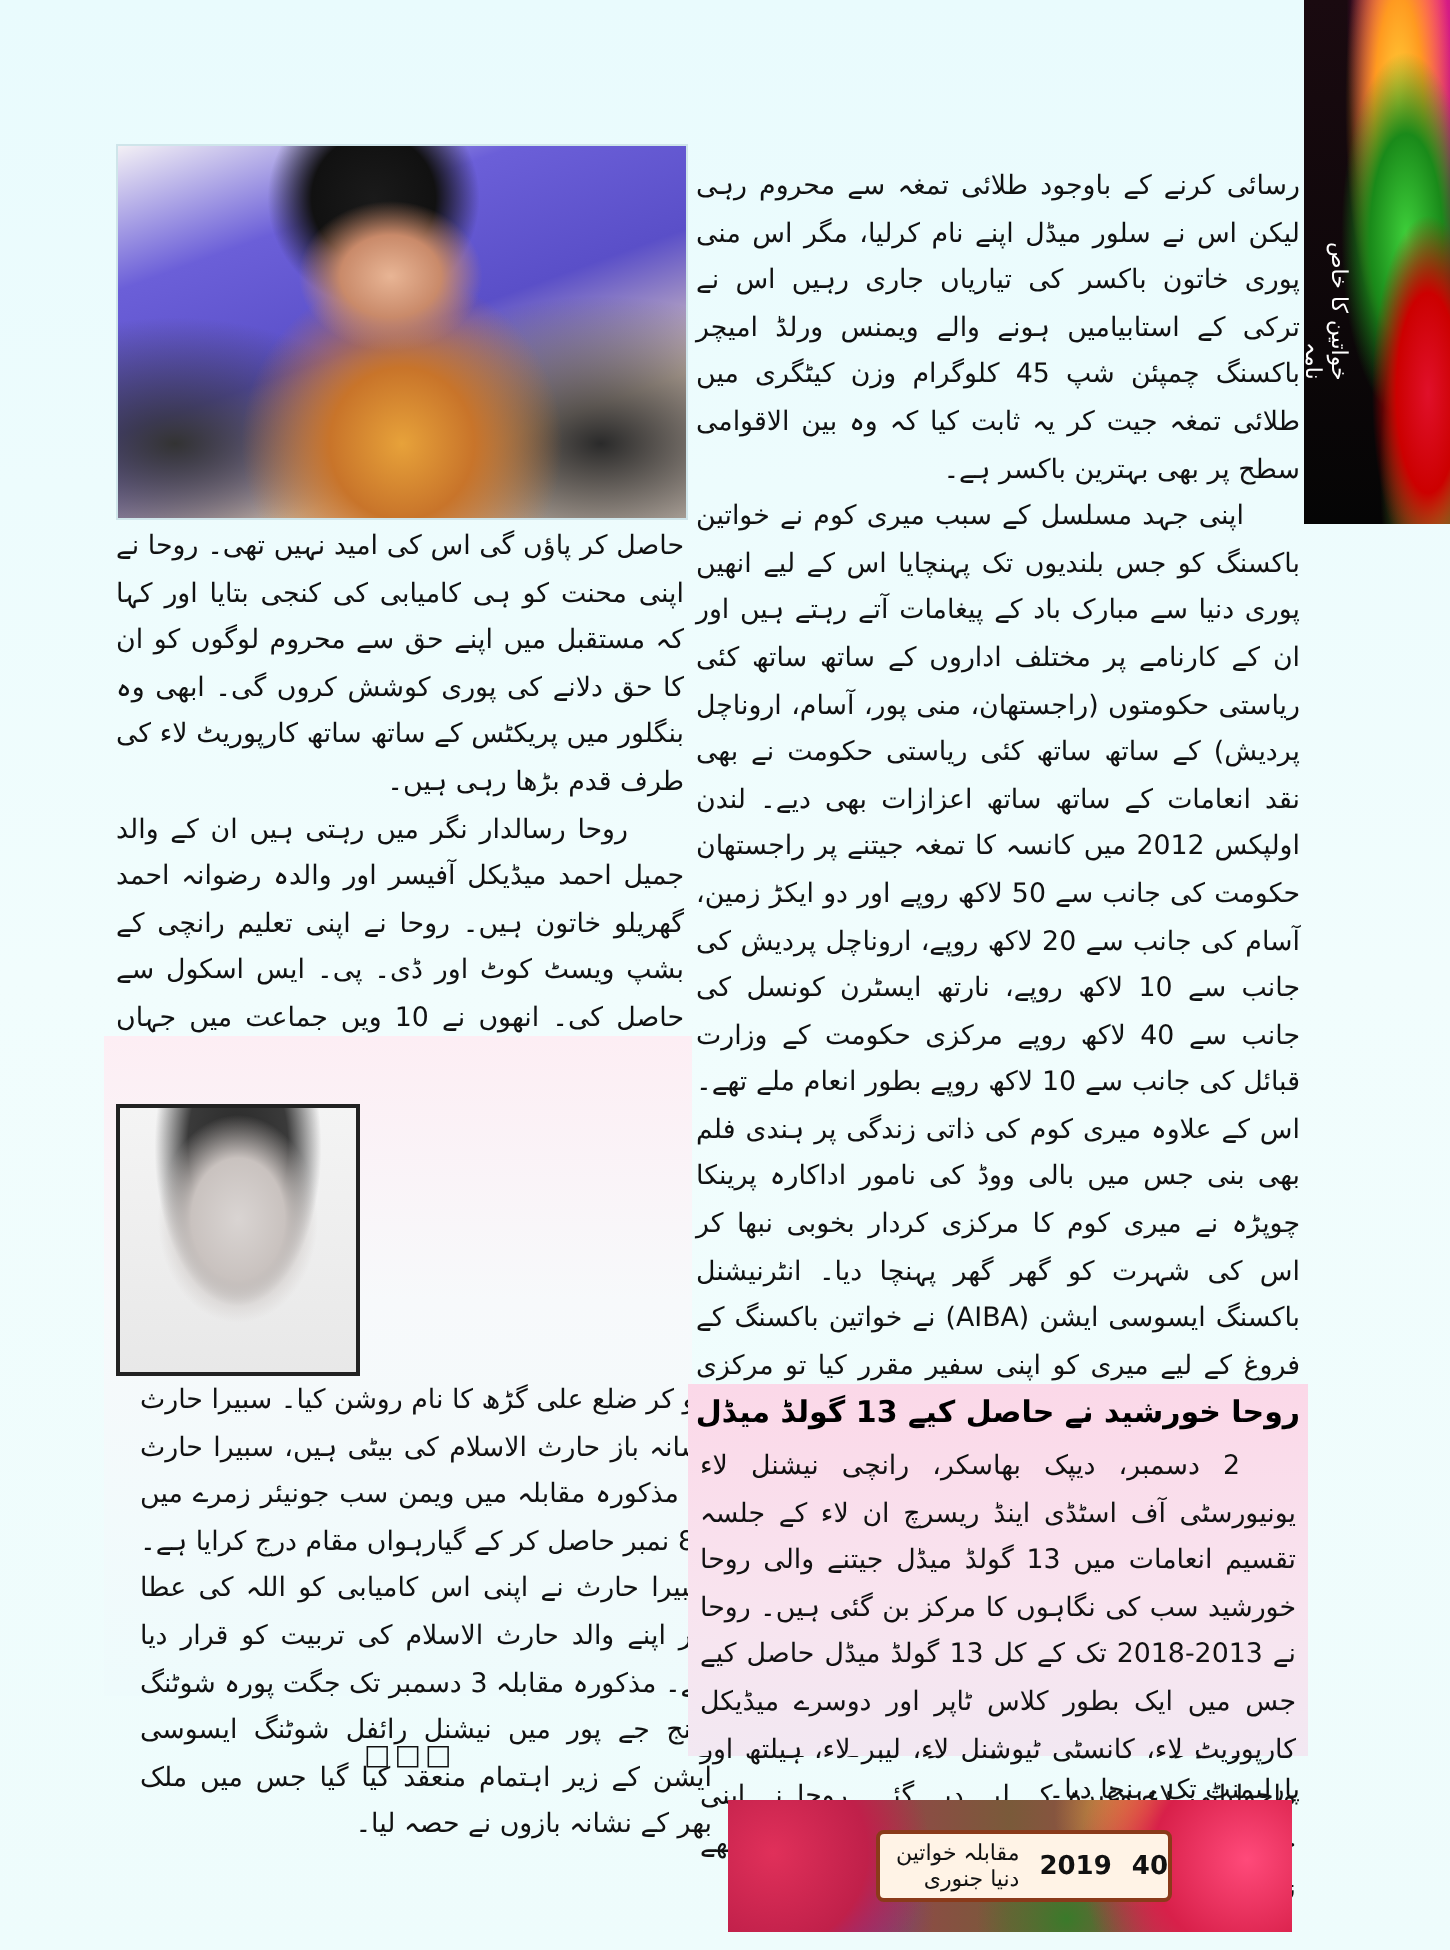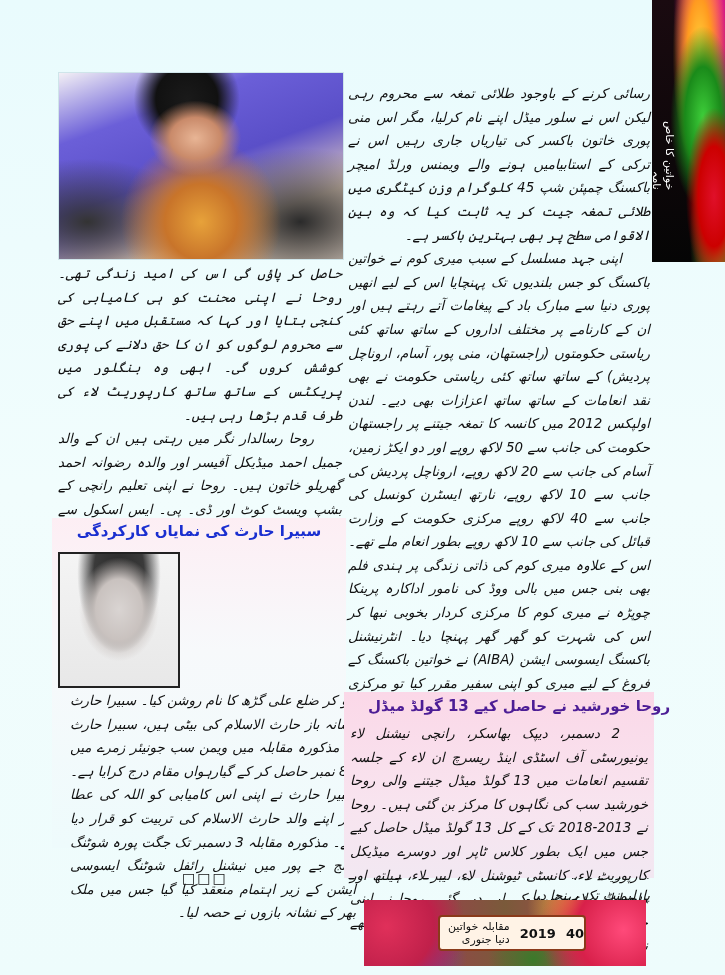--- a/index.html
+++ b/index.html
@@ -21,21 +21,21 @@
       radial-gradient(ellipse at 65% 20%, #ffd43a 0%, #ff9a20 18%, rgba(0,0,0,0) 40%),
       radial-gradient(ellipse at 80% 5%, #ff2a9a 0%, #c0147a 25%, rgba(0,0,0,0) 45%),
       linear-gradient(180deg, #1a0a10 0%, #050505 100%);
   }
   .side-strip .side-title {
     position: absolute; left: 4px; top: 110px; width: 20px; height: 80px;
     writing-mode: vertical-rl; color: #fff; font-size: 11px; direction: rtl;
     font-family: "DejaVu Sans", sans-serif;
   }
 
-  .col { position: absolute; direction: rtl; text-align: justify; font-style: italic; }
+  .col { position: absolute; direction: rtl; text-align: justify; }
   .col p { margin: 0; font-size: 13.4px; line-height: 23.6px; }
   .col p.indent { text-indent: 28px; }
 
   
   .col-right { left: 348px; top: 82px; width: 302px; }
 
   
   .photo-main {
     position: absolute; left: 58px; top: 72px; width: 284px; height: 186px;
     background:
@@ -71,21 +71,21 @@
     position: absolute; left: 182px; top: 870px; direction: ltr; font-size: 14px; letter-spacing: 2px;
   }
 
   
   .box-roha {
     position: absolute; left: 344px; top: 692px; width: 310px; height: 186px;
     background: linear-gradient(180deg, #fbd8e8 0%, #f8e4ef 60%, #f2e8f2 100%);
   }
   .roha-heading {
     position: absolute; left: 344px; top: 692px; width: 310px; text-align: center;
-    direction: rtl; color: #4c1d95; font-weight: bold; font-size: 15px; line-height: 28px; margin-left: 20px;
+    direction: rtl; color: #000000; font-weight: bold; font-size: 15px; line-height: 28px;
   }
   .col-roha { left: 350px; top: 722px; width: 298px; }
 
   
   .footer-banner {
     position: absolute; left: 364px; top: 900px; width: 282px; height: 66px;
     background:
       radial-gradient(circle at 8% 40%, #e0305a 0%, #c0204a 18%, rgba(0,0,0,0) 30%),
       radial-gradient(circle at 92% 45%, #ff4a7a 0%, #d8204a 18%, rgba(0,0,0,0) 32%),
       radial-gradient(circle at 18% 85%, #6a3aa8 0%, rgba(0,0,0,0) 22%),
@@ -111,26 +111,25 @@
   </div>
 
   <div class="col col-right">
     <p>رسائی کرنے کے باوجود طلائی تمغہ سے محروم رہی لیکن اس نے سلور میڈل اپنے نام کرلیا، مگر اس منی پوری خاتون باکسر کی تیاریاں جاری رہیں اس نے ترکی کے استابیامیں ہونے والے ویمنس ورلڈ امیچر باکسنگ چمپئن شپ 45 کلوگرام وزن کیٹگری میں طلائی تمغہ جیت کر یہ ثابت کیا کہ وہ بین الاقوامی سطح پر بھی بہترین باکسر ہے۔</p>
     <p class="indent">اپنی جہد مسلسل کے سبب میری کوم نے خواتین باکسنگ کو جس بلندیوں تک پہنچایا اس کے لیے انھیں پوری دنیا سے مبارک باد کے پیغامات آتے رہتے ہیں اور ان کے کارنامے پر مختلف اداروں کے ساتھ ساتھ کئی ریاستی حکومتوں (راجستھان، منی پور، آسام، اروناچل پردیش) کے ساتھ ساتھ کئی ریاستی حکومت نے بھی نقد انعامات کے ساتھ ساتھ اعزازات بھی دیے۔ لندن اولپکس 2012 میں کانسہ کا تمغہ جیتنے پر راجستھان حکومت کی جانب سے 50 لاکھ روپے اور دو ایکڑ زمین، آسام کی جانب سے 20 لاکھ روپے، اروناچل پردیش کی جانب سے 10 لاکھ روپے، نارتھ ایسٹرن کونسل کی جانب سے 40 لاکھ روپے مرکزی حکومت کے وزارت قبائل کی جانب سے 10 لاکھ روپے بطور انعام ملے تھے۔ اس کے علاوہ میری کوم کی ذاتی زندگی پر ہندی فلم بھی بنی جس میں بالی ووڈ کی نامور اداکارہ پرینکا چوپڑہ نے میری کوم کا مرکزی کردار بخوبی نبھا کر اس کی شہرت کو گھر گھر پہنچا دیا۔ انٹرنیشنل باکسنگ ایسوسی ایشن (AIBA) نے خواتین باکسنگ کے فروغ کے لیے میری کو اپنی سفیر مقرر کیا تو مرکزی حکومت نے 2003 میں میری کوم کو سب سے پہلے ارجن ایوارڈ سے نوازا تھا تو 2006 میں اسے پدم شری ایوارڈ اور 2009 میں کھیل کود کے سب سے بڑے قومی ایوارڈ راجیو گاندھی کھیل رتن ایوارڈ سے نواز کر میری کوم کی کاوشوں کو سراہا۔ 2013 میں اس خاتون باکسر کو پدم بھوشن ایوارڈ دیا گیا تو 2016 میں صدر جمہوریہ پرنب مکھرجی نے اس باصلاحیت خاتون باکسر کو راجیہ سبھا کا رکن نامزد کر کے اسے ملک کے پارلیمنٹ تک پہنچا دیا۔</p>
   </div>
 
   <div class="photo-main" title="گولڈ میڈل کے ساتھ روحا خورشید"></div>
 
   <div class="col col-left">
-    <p>حاصل کر پاؤں گی اس کی امید زندگی تھی۔ روحا نے اپنی محنت کو ہی کامیابی کی کنجی بتایا اور کہا کہ مستقبل میں اپنے حق سے محروم لوگوں کو ان کا حق دلانے کی پوری کوشش کروں گی۔ ابھی وہ بنگلور میں پریکٹس کے ساتھ ساتھ کارپوریٹ لاء کی طرف قدم بڑھا رہی ہیں۔</p>
+    <p>حاصل کر پاؤں گی اس کی امید نہیں تھی۔ روحا نے اپنی محنت کو ہی کامیابی کی کنجی بتایا اور کہا کہ مستقبل میں اپنے حق سے محروم لوگوں کو ان کا حق دلانے کی پوری کوشش کروں گی۔ ابھی وہ بنگلور میں پریکٹس کے ساتھ ساتھ کارپوریٹ لاء کی طرف قدم بڑھا رہی ہیں۔</p>
     <p class="indent">روحا رسالدار نگر میں رہتی ہیں ان کے والد جمیل احمد میڈیکل آفیسر اور والدہ رضوانہ احمد گھریلو خاتون ہیں۔ روحا نے اپنی تعلیم رانچی کے بشپ ویسٹ کوٹ اور ڈی۔ پی۔ ایس اسکول سے حاصل کی۔ انھوں نے 10 ویں جماعت میں جہاں 94.4% فیصد نمبر حاصل کیے وہیں بارہویں جماعت میں 95.2% فیصد کے ساتھ کامیابی حاصل کی۔ رانچی کی اس بیٹی کو اس کی شاندار کامیابی کے لیے ہر کوئی مبارک باد دے رہا ہے۔</p>
   </div>
 
   <div class="box-sabira"></div>
-  <div class="sabira-heading">سبیرا حارث کی نمایاں کارکردگی</div>
   <div class="sabira-photo" title="سبیرا حارث"></div>
   <div class="col sabira-text-bottom">
     <p>ہو کر ضلع علی گڑھ کا نام روشن کیا۔ سبیرا حارث نشانہ باز حارث الاسلام کی بیٹی ہیں، سبیرا حارث نے مذکورہ مقابلہ میں ویمن سب جونیئر زمرے میں 85 نمبر حاصل کر کے گیارہواں مقام درج کرایا ہے۔ سبیرا حارث نے اپنی اس کامیابی کو اللہ کی عطا اور اپنے والد حارث الاسلام کی تربیت کو قرار دیا ہے۔ مذکورہ مقابلہ 3 دسمبر تک جگت پورہ شوٹنگ رینج جے پور میں نیشنل رائفل شوٹنگ ایسوسی ایشن کے زیر اہتمام منعقد کیا گیا جس میں ملک بھر کے نشانہ بازوں نے حصہ لیا۔</p>
   </div>
 
   <div class="end-marks">□□□</div>
 
   <div class="box-roha"></div>
   <div class="roha-heading">روحا خورشید نے حاصل کیے 13 گولڈ میڈل</div>
   <div class="col col-roha">

